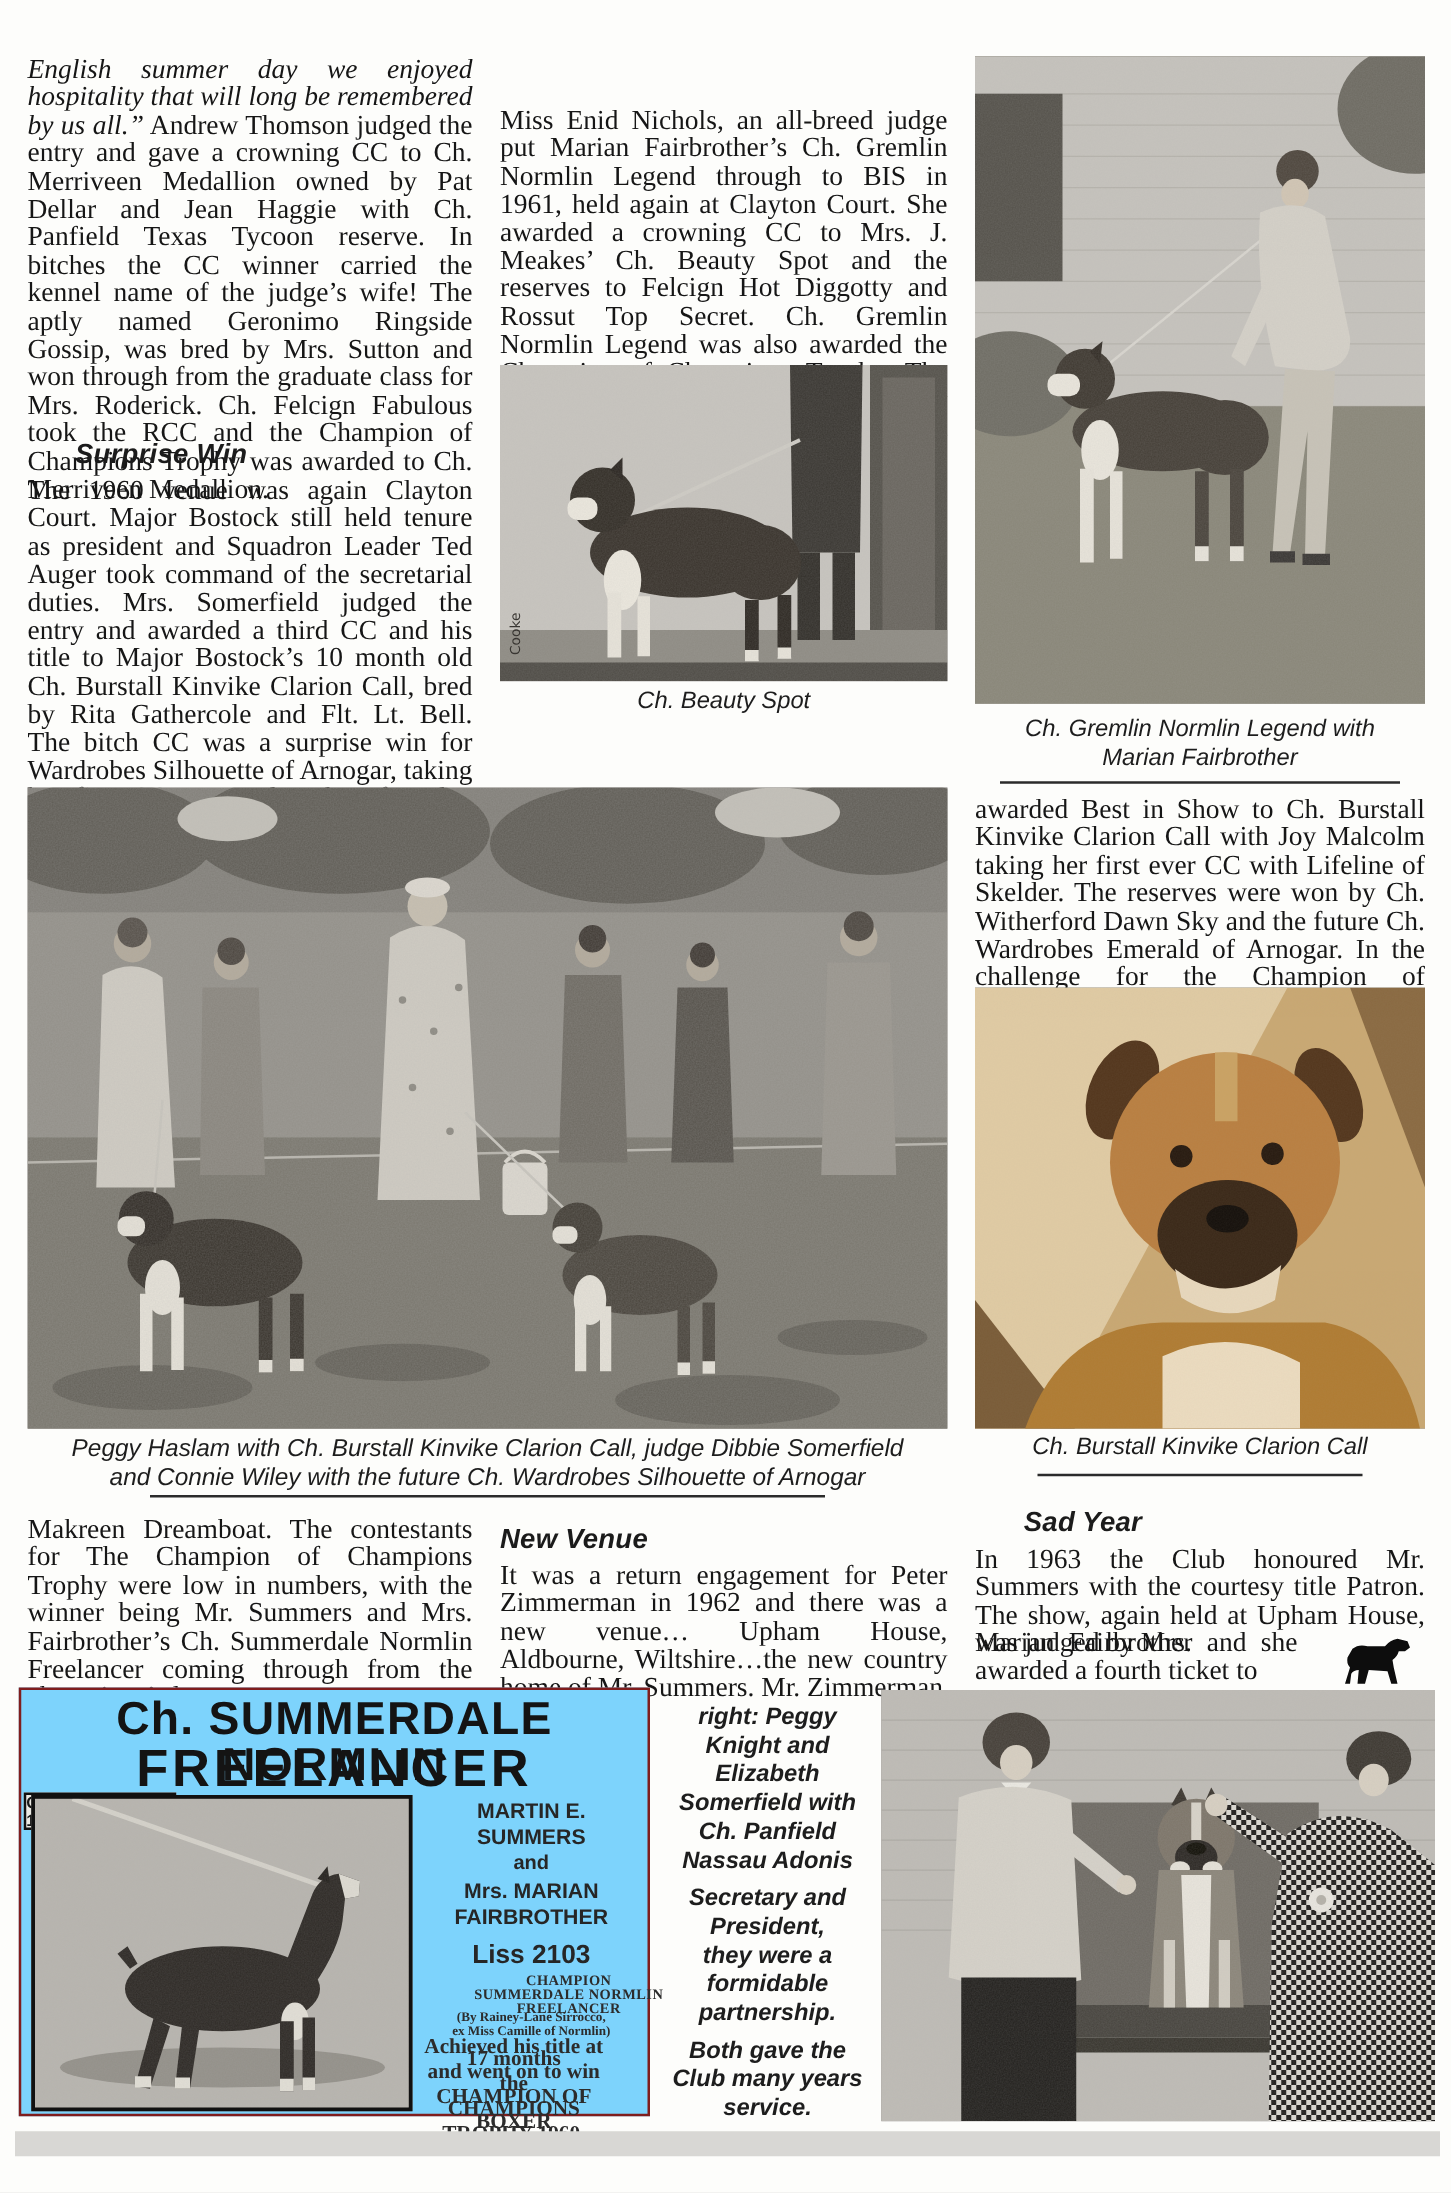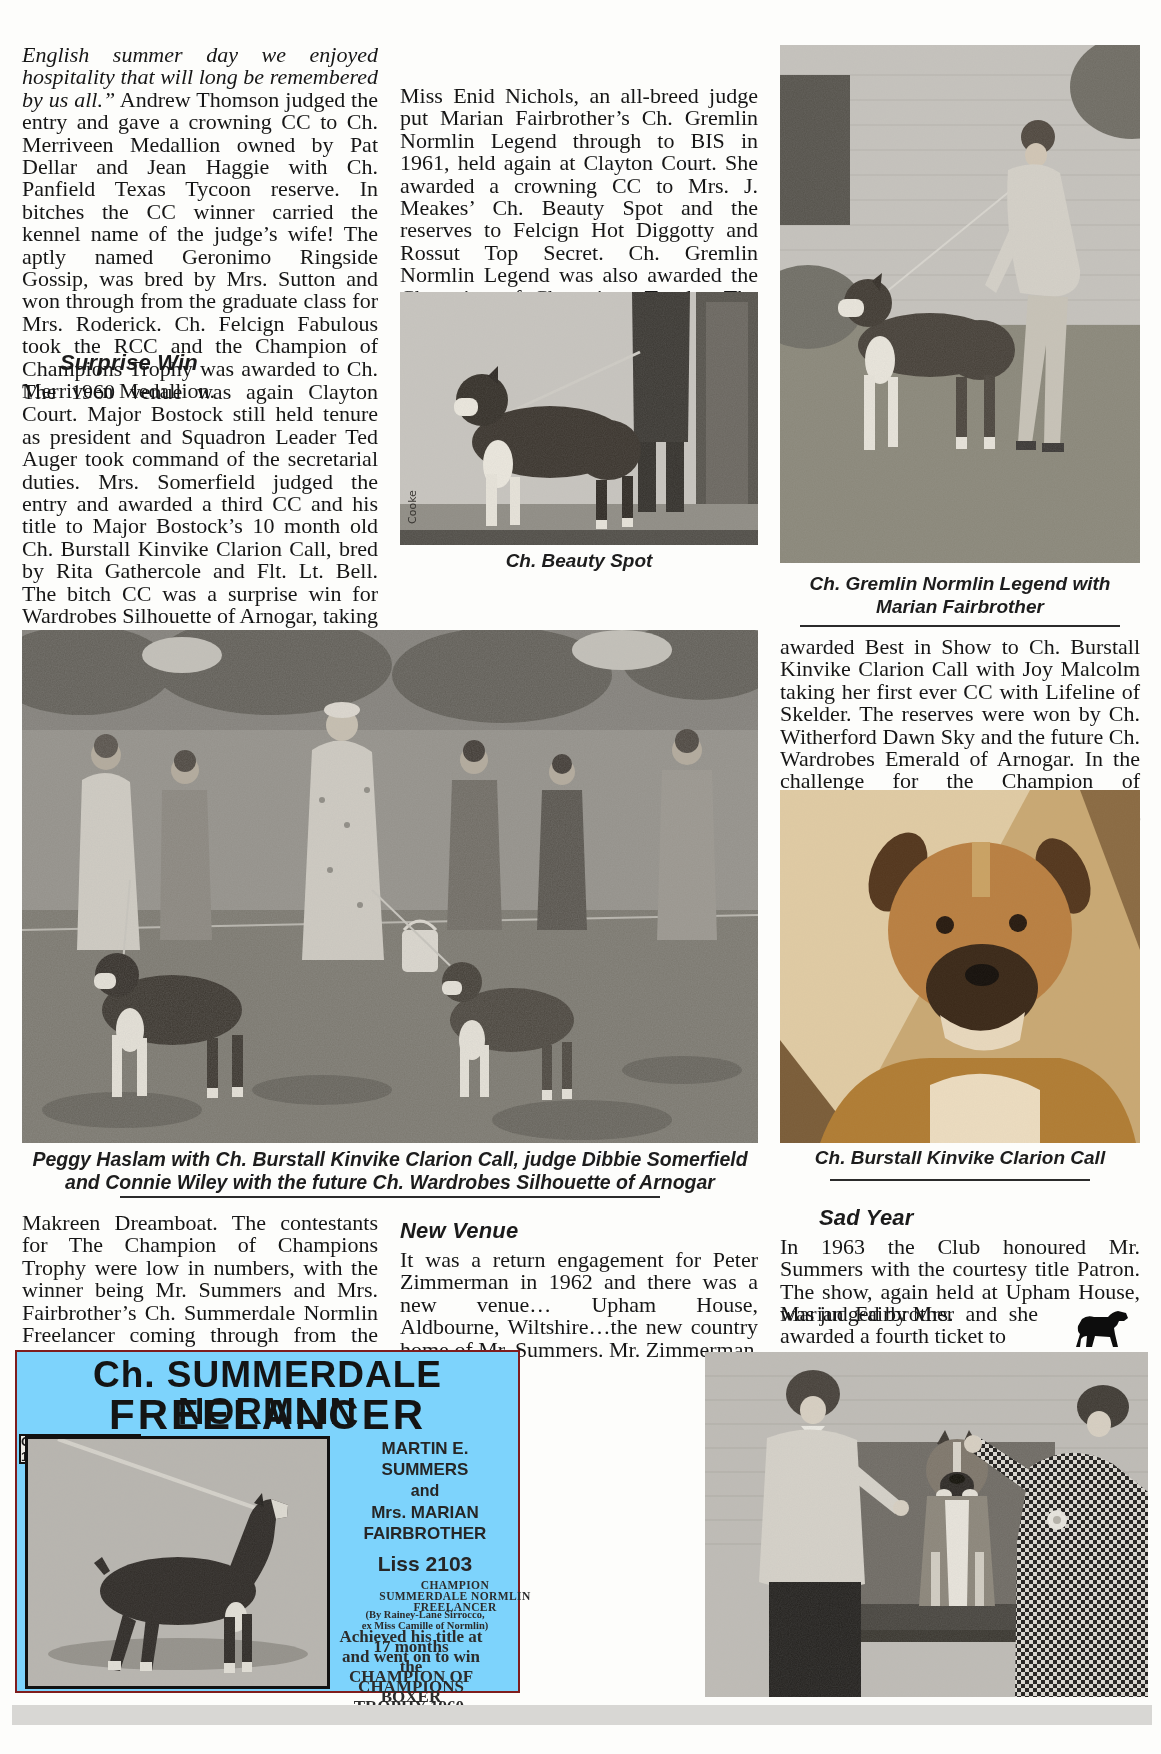--- a/index.html
+++ b/index.html
@@ -3,21 +3,21 @@
 <meta charset="utf-8">
 <style>
   html,body{margin:0;padding:0;background:#e9e9e7;}
   #page{position:relative;width:1161px;height:1754px;background:#fdfdfb;overflow:hidden;
         font-family:"Liberation Serif",serif;color:#161616;}
   .abs{position:absolute;}
   .body-txt{font-size:22px;line-height:22.4px;text-align:justify;}
   .it{font-style:italic;}
   .headline{font-family:"Liberation Sans",sans-serif;font-weight:bold;font-style:italic;
             font-size:22px;color:#1b1b1b;letter-spacing:.2px;}
-  .cap{font-family:"Liberation Sans",sans-serif;font-weight:bold;font-style:italic;
+  .cap{font-family:"Liberation Sans",sans-serif;font-weight:normal;font-style:italic;
        font-size:19px;line-height:23px;text-align:center;color:#1d1d1d;}
   .pre{white-space:pre-line;}
   .rule{background:#2b2b2b;height:2px;}
   .photo{position:absolute;overflow:hidden;background:#9a9792;}
   .photo svg{display:block;width:100%;height:100%;}
   
   #ad-box{border:2px solid #7f1d1d;background:#7dd3fc;}
   .ad-head{font-family:"Liberation Sans",sans-serif;font-weight:bold;color:#141414;
            text-align:center;line-height:1.0;}
   .ad-sans{font-family:"Liberation Sans",sans-serif;font-weight:bold;color:#262626;
@@ -301,20 +301,36 @@
     <div class="abs ad-serif pre" style="left:312px;top:258px;width:192px;font-size:10.5px;line-height:10.5px;">(By Rainey-Lane Sirrocco,
 ex Miss Camille of Normlin)</div>
     <div class="abs ad-serif pre" style="left:314px;top:280px;width:160px;font-size:17px;line-height:10px;">Achieved his title at
 17 months
 and went on to win the
 CHAMPION OF
 CHAMPIONS BOXER
 TROPHY 1960.</div>
   </div>
 
+  <div id="side-caption" class="abs" style="left:528px;top:1362px;width:172px;">
+    <div class="pre">right: Peggy
+Knight and
+Elizabeth
+Somerfield with
+Ch. Panfield
+Nassau Adonis</div>
+    <div class="pre" style="margin-top:7px;">Secretary and
+President,
+they were a
+formidable
+partnership.</div>
+    <div class="pre" style="margin-top:7px;">Both gave the
+Club many years
+service.</div>
+  </div>
 
   <div class="photo" style="left:705px;top:1352px;width:443px;height:345px;">
     <svg viewBox="0 0 443 345" preserveAspectRatio="none">
       <defs>
         <filter id="g6">
             <feTurbulence type="fractalNoise" baseFrequency="0.9" numOctaves="2"></feTurbulence>
         <feColorMatrix type="matrix" values="0 0 0 0 .45 0 0 0 0 .45 0 0 0 0 .45 0 0 0 .5 0"></feColorMatrix>
           </filter>
         <pattern id="hd6" width="8" height="8" patternUnits="userSpaceOnUse">
           <rect width="8" height="8" fill="#dcd9d2"></rect>

